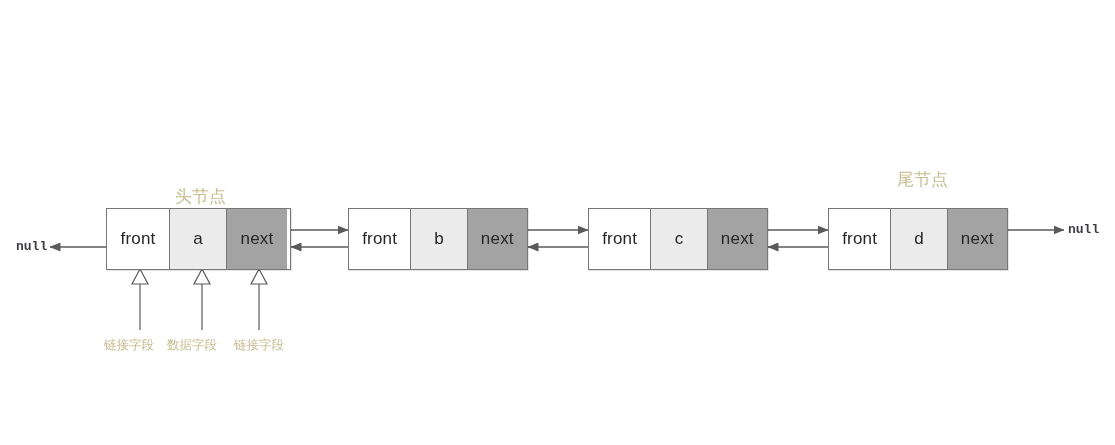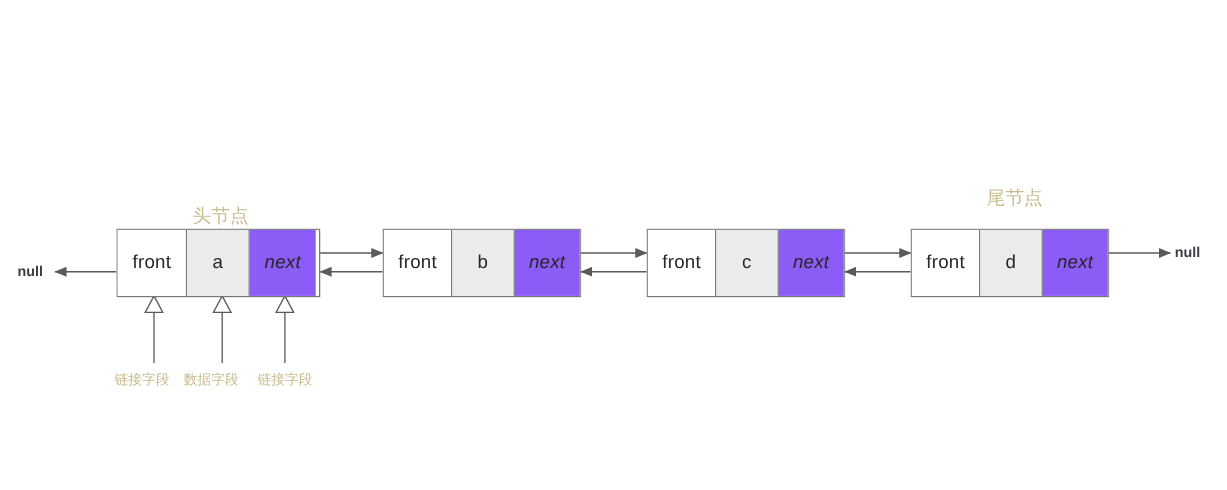--- a/index.html
+++ b/index.html
@@ -38,39 +38,39 @@
     display: flex;
     align-items: center;
     justify-content: center;
     font-size: 17px;
     color: #262626;
     font-family: "Liberation Sans", "DejaVu Sans", sans-serif;
     letter-spacing: 0.2px;
   }
   .cell-front { width: 62px; background: #ffffff; }
   .cell-data  { width: 58px; background: #ebebeb; border-left: 1px solid #777777; border-right: 1px solid #777777; }
-  .cell-next  { width: 60px; background: #8b5cf6; font-style: italic; }
+  .cell-next  { width: 60px; background: #a3a3a3; }
 
   
   .node-caption {
     position: absolute;
     font-size: 17px;
     color: #c8bb8c;
     white-space: nowrap;
     font-family: Liberation Mono, monospace;
   }
 
   
   .null-label {
     position: absolute;
     font-size: 13px;
     font-weight: bold;
     color: #3c3c46;
     white-space: nowrap;
-    font-family: Liberation Sans, sans-serif;
+    font-family: Liberation Mono, monospace;
   }
 
   
   .field-label {
     position: absolute;
     font-size: 12.5px;
     color: #c8bb8c;
     white-space: nowrap;
     font-family: Liberation Mono, monospace;
   }

